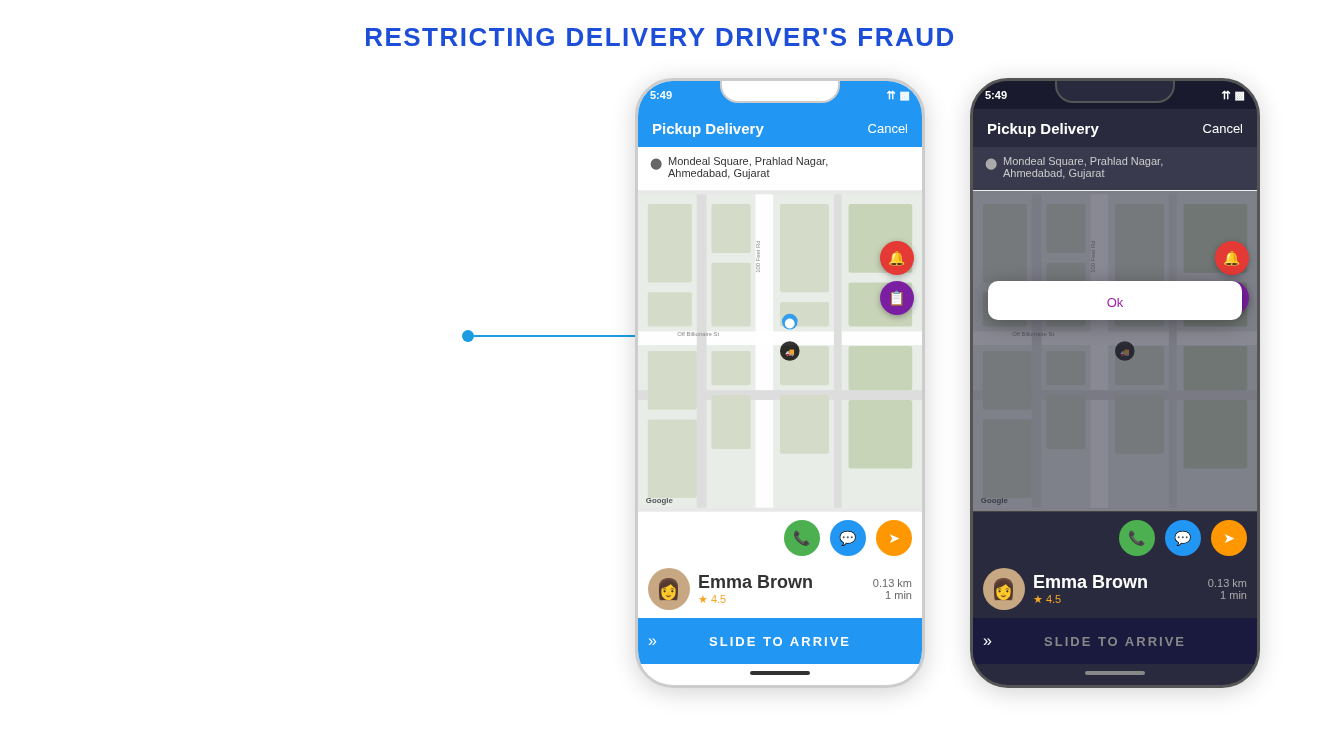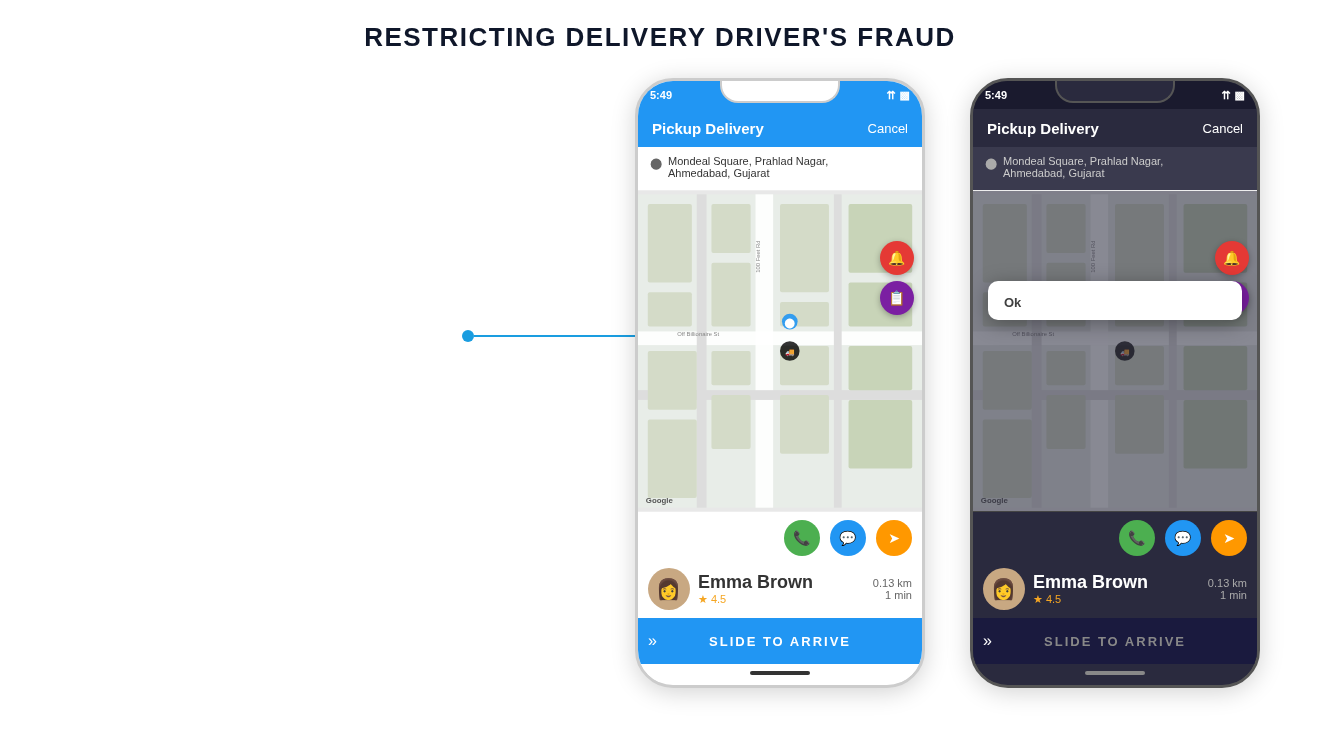--- a/index.html
+++ b/index.html
@@ -11,21 +11,21 @@
       overflow: hidden;
       position: relative;
     }
 
     
     .page-title {
       text-align: center;
       padding-top: 22px;
       font-size: 26px;
       font-weight: 800;
-      color: #0f172a;
+      color: #1d4ed8;
       letter-spacing: 1.5px;
       text-transform: uppercase;
     }
 
     
     .left-panel {
       position: absolute;
       left: 40px;
       top: 280px;
       width: 420px;
@@ -309,24 +309,24 @@
       box-shadow: 0 4px 20px rgba(0,0,0,0.35);
       z-index: 15;
     }
     .alert-text {
       font-size: 11.5px;
       color: #333;
       line-height: 1.5;
       margin-bottom: 10px;
     }
     .alert-ok {
-      text-align: left;
-      color: #404040;
+      text-align: center;
+      color: #a21caf;
       font-size: 13px;
-      font-weight: 700;
+      font-weight: 400;
     }
   </style>
 </head>
 <body>
 
 <h1 class="page-title">RESTRICTING DELIVERY DRIVER'S FRAUD</h1>
 
 <div class="left-panel">
   <br>
 </div>

